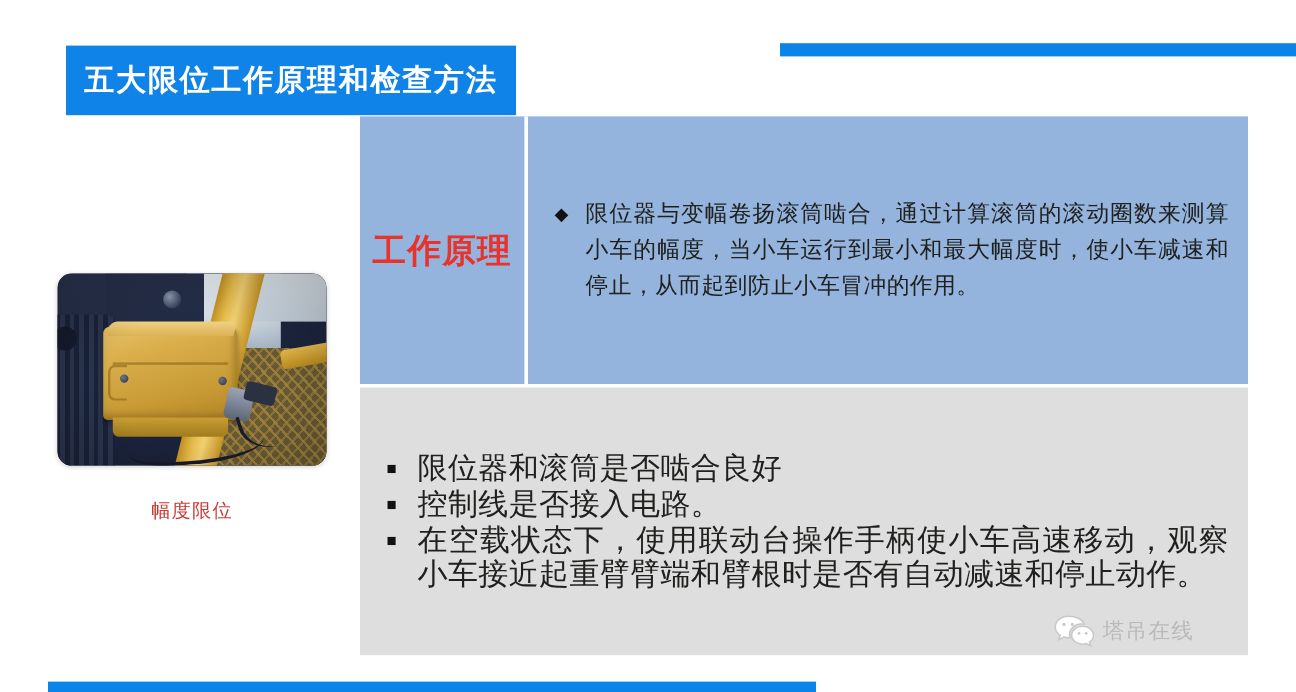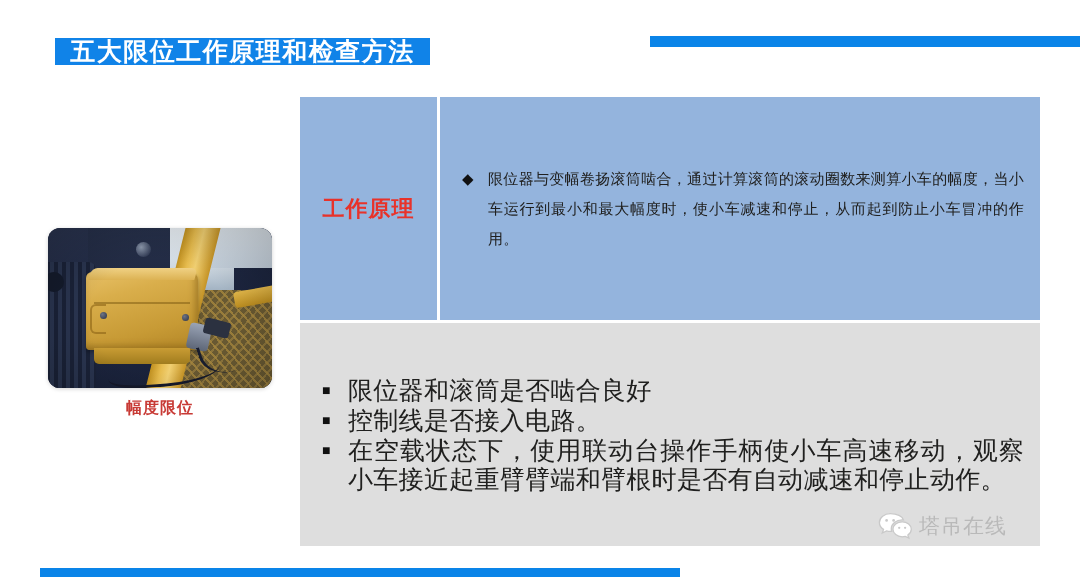--- a/index.html
+++ b/index.html
@@ -24,21 +24,21 @@
     height: 11px;
     background: #0a84e8;
   }
 
   
   .title-banner {
     position: absolute;
     left: 55px;
     top: 38px;
     width: 375px;
-    height: 27px;
+    height: 58px;
     background: #1083e8;
     display: flex;
     align-items: center;
     justify-content: center;
     box-sizing: border-box;
   }
   .title-banner-text {
     color: #ffffff;
     font-size: 25px;
     font-weight: bold;
@@ -185,25 +185,25 @@
     border-left: 3px solid #181d2e;
     border-radius: 0 0 0 70%;
     transform: rotate(-18deg);
   }
   .ph-shadow {
     position: absolute; inset: 0;
     background: radial-gradient(ellipse at 50% 55%, rgba(0,0,0,0) 45%, rgba(0,0,0,0.22) 100%);
   }
 
   .photo-caption {
-    margin-top: 10px;
+    margin-top: 28px;
     text-align: center;
     color: #c83a35;
     font-size: 16px;
-    font-weight: bold;
+    font-weight: normal;
     letter-spacing: 1px;
   }
 
   
   .info-table {
     position: absolute;
     left: 300px;
     top: 97px;
     width: 740px;
     height: 446px;
@@ -229,21 +229,21 @@
     width: 140px;
     flex: 0 0 140px;
     display: flex;
     align-items: center;
     justify-content: center;
     box-sizing: border-box;
     border-right: 3px solid #ffffff;
   }
   .label-text {
     color: #e8322a;
-    font-size: 22px;
+    font-size: 28px;
     font-weight: bold;
     letter-spacing: 1px;
     white-space: nowrap;
   }
   .row-method .label-text {
     color: #e0402e;
   }
   .cell-content {
     flex: 1 1 auto;
     display: flex;
@@ -267,21 +267,21 @@
     font-size: 15px;
     line-height: 30px;
     color: #111111;
   }
   .bullet-mark.sq {
     line-height: 29px;
     font-size: 14px;
   }
   .bullet-text {
     flex: 1 1 auto;
-    font-size: 15px;
+    font-size: 19px;
     line-height: 30px;
     letter-spacing: 0.3px;
     text-align: justify;
   }
   .row-method .bullet-text {
     font-size: 25px;
     line-height: 29px;
   }
   .method-list .bullet-line + .bullet-line {
     margin-top: 1px;
@@ -297,21 +297,21 @@
     gap: 7px;
   }
   .wechat-icon {
     width: 34px;
     height: 28px;
     position: relative;
     flex: 0 0 auto;
   }
   .watermark-text {
     color: #b9b9b9;
-    font-size: 21px;
+    font-size: 18px;
     letter-spacing: 1px;
     white-space: nowrap;
   }
 </style>
 </head>
 <body>
 
 <div class="top-accent-bar"></div>
 
 <div class="title-banner">

